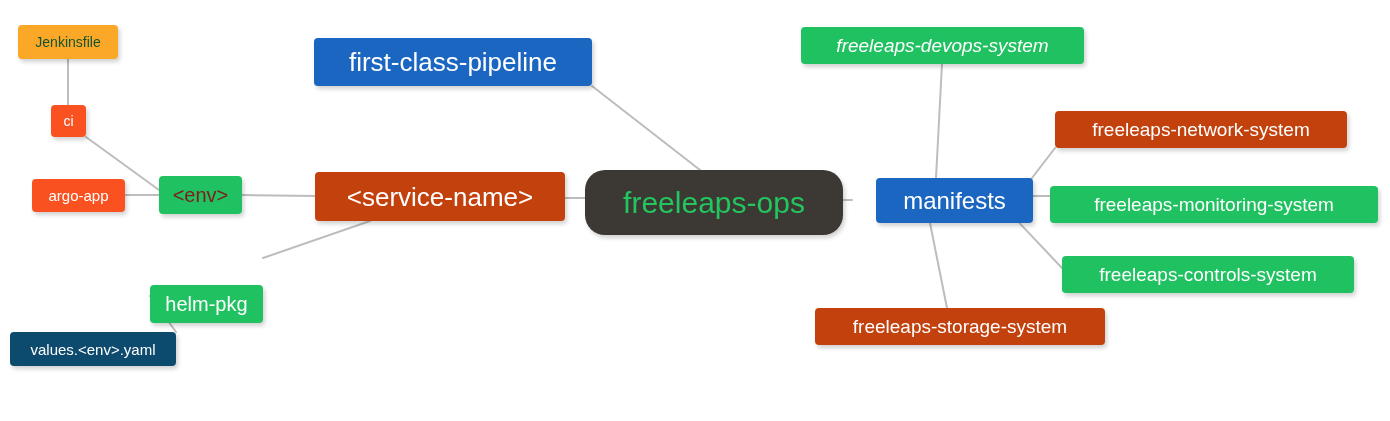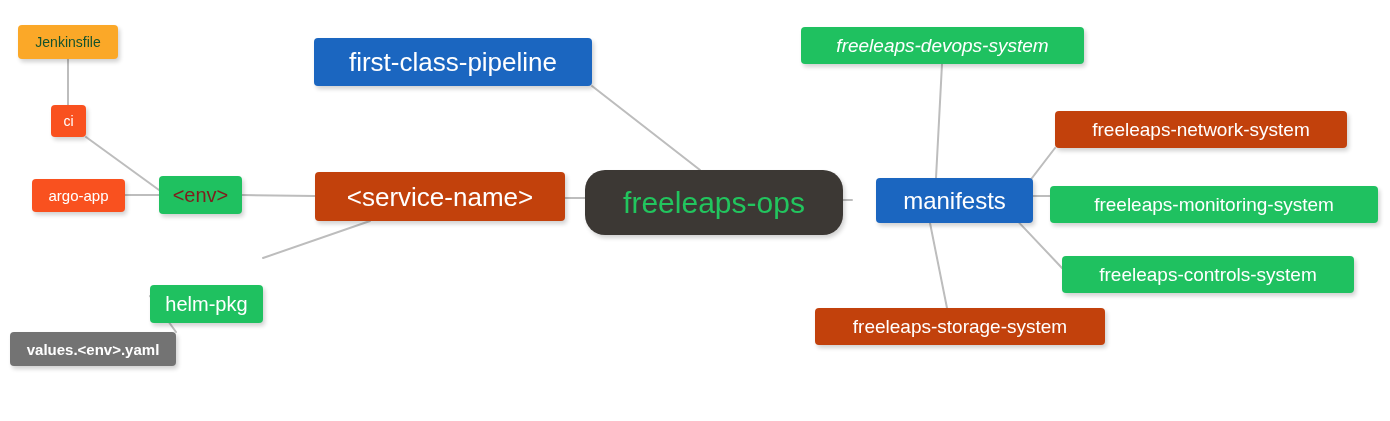--- a/index.html
+++ b/index.html
@@ -35,21 +35,21 @@
       <line x1="936" y1="178" x2="942" y2="64" stroke="#bdbdbd" stroke-width="2" stroke-linecap="round"></line>
       <line x1="1009" y1="208" x2="1055" y2="148" stroke="#bdbdbd" stroke-width="2" stroke-linecap="round"></line>
       <line x1="1009" y1="196" x2="1050" y2="196" stroke="#bdbdbd" stroke-width="2" stroke-linecap="round"></line>
       <line x1="1009" y1="212" x2="1062" y2="268" stroke="#bdbdbd" stroke-width="2" stroke-linecap="round"></line>
       <line x1="930" y1="223" x2="947" y2="308" stroke="#bdbdbd" stroke-width="2" stroke-linecap="round"></line>
     </svg>
   <div id="node-layer">
       <div class="node" style="left: 18px; top: 25px; width: 100px; height: 34px; background: rgb(251, 168, 40); font-size: 14px; color: #14532d;">Jenkinsfile</div>
       <div class="node" style="left: 51px; top: 105px; width: 35px; height: 32px; background: rgb(249, 81, 31); font-size: 14px; color: rgb(255, 255, 255);">ci</div>
       <div class="node" style="left: 32px; top: 179px; width: 93px; height: 33px; background: rgb(249, 81, 31); font-size: 15px; color: rgb(255, 255, 255);">argo-app</div>
-      <div class="node" style="left: 10px; top: 332px; width: 166px; height: 34px; background: #737373; font-size: 15px; color: rgb(255, 255, 255); font-weight: bold;">values.&lt;env&gt;.yaml</div>
+      <div class="node" style="left: 10px; top: 332px; width: 166px; height: 34px; background: #0c4a6e; font-size: 15px; color: rgb(255, 255, 255);">values.&lt;env&gt;.yaml</div>
       <div class="node" style="left: 159px; top: 176px; width: 83px; height: 38px; background: rgb(31, 193, 96); font-size: 20px; color: #7f1d1d;">&lt;env&gt;</div>
       <div class="node" style="left: 150px; top: 258px; width: 113px; height: 38px; background: rgb(31, 193, 96); font-size: 20px; color: rgb(255, 255, 255); margin-top: 27px;">helm-pkg</div>
       <div class="node" style="left: 314px; top: 38px; width: 278px; height: 48px; background: rgb(27, 102, 192); font-size: 26px; color: rgb(255, 255, 255);">first-class-pipeline</div>
       <div class="node" style="left: 315px; top: 172px; width: 250px; height: 49px; background: #c2410c; font-size: 26px; color: rgb(255, 255, 255);">&lt;service-name&gt;</div>
       <div class="node" style="left: 585px; top: 170px; width: 258px; height: 65px; background: rgb(60, 56, 52); font-size: 30px; color: #22c55e; border-radius: 20px;">freeleaps-ops</div>
       <div class="node" style="left: 852px; top: 178px; width: 157px; height: 45px; background: rgb(27, 102, 192); font-size: 24px; color: rgb(255, 255, 255); margin-left: 24px;">manifests</div>
       <div class="node" style="left: 801px; top: 27px; width: 283px; height: 37px; background: rgb(31, 193, 96); font-size: 19px; color: rgb(255, 255, 255); font-style: italic;">freeleaps-devops-system</div>
       <div class="node" style="left: 1055px; top: 111px; width: 292px; height: 37px; background: #c2410c; font-size: 19px; color: rgb(255, 255, 255);">freeleaps-network-system</div>
       <div class="node" style="left: 1050px; top: 186px; width: 328px; height: 37px; background: rgb(31, 193, 96); font-size: 19px; color: rgb(255, 255, 255);">freeleaps-monitoring-system</div>
       <div class="node" style="left: 1062px; top: 256px; width: 292px; height: 37px; background: rgb(31, 193, 96); font-size: 19px; color: rgb(255, 255, 255);">freeleaps-controls-system</div>

